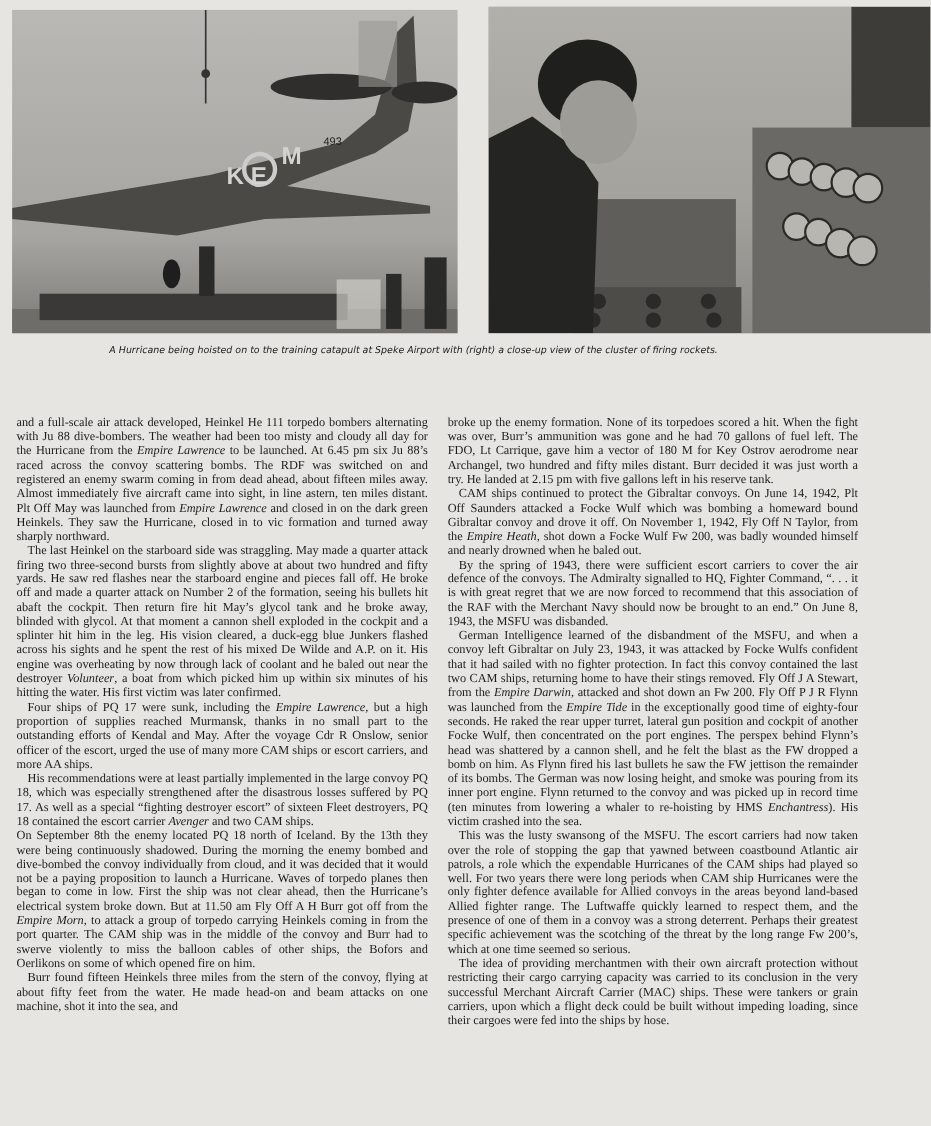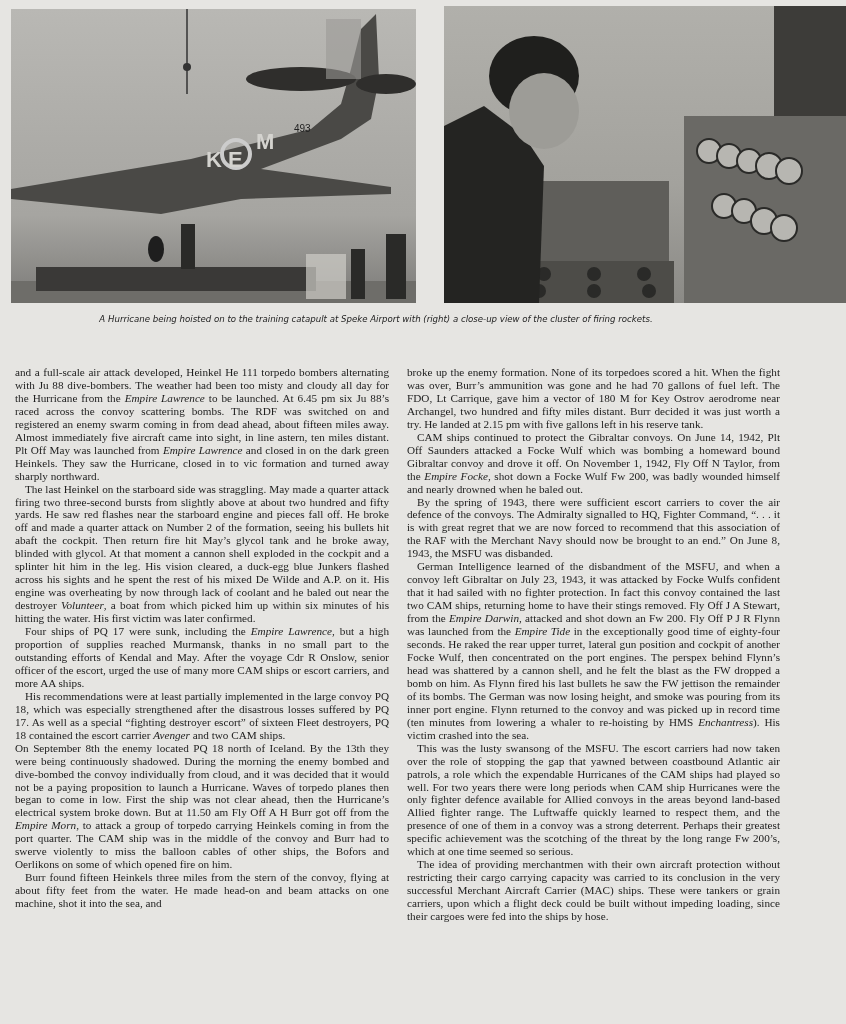--- a/index.html
+++ b/index.html
@@ -17,21 +17,21 @@
     }
     #photo-left { left: 11px; top: 9px; width: 405px; height: 294px; background: linear-gradient(#b9b8b4, #a6a5a1 70%, #7c7b78); }
     #photo-right { left: 444px; top: 6px; width: 402px; height: 297px; background: linear-gradient(#b1b0ab, #a3a29d 60%, #8b8a86); }
     .photo svg { position: absolute; left: 0; top: 0; width: 100%; height: 100%; }
     .caption {
       position: absolute; left: 0; top: 314px; width: 752px;
       text-align: center; font-family: "DejaVu Sans", sans-serif; font-style: italic;
       font-size: 8.6px; color: #222;
     }
     .col {
-      position: absolute; top: 366px;
+      position: absolute; top: 378px;
       font-size: 11.2px; line-height: 12.95px;
       text-align: justify;
     }
     #col-left { left: 15px; width: 374px; }
     #col-right { left: 407px; width: 373px; }
     .col p { margin: 0; text-indent: 10px; }
     .col p.noindent { text-indent: 0; }
     .col h3 {
       margin: 3px 0 2px; text-align: center;
       font-family: "DejaVu Sans", sans-serif; font-weight: bold;
@@ -101,18 +101,18 @@
   <p class="noindent"><span>and a full-scale air attack developed, Heinkel He 111 torpedo bombers alternating with Ju 88 dive-bombers. The weather had been too misty and cloudy all day for the Hurricane from the </span><em>Empire Lawrence</em><span> to be launched. At 6.45 pm six Ju 88’s raced across the convoy scattering bombs. The RDF was switched on and registered an enemy swarm coming in from dead ahead, about fifteen miles away. Almost immediately five aircraft came into sight, in line astern, ten miles distant. Plt Off May was launched from </span><em>Empire Lawrence</em><span> and closed in on the dark green Heinkels. They saw the Hurricane, closed in to vic formation and turned away sharply northward.</span></p>
   <p><span>The last Heinkel on the starboard side was straggling. May made a quarter attack firing two three-second bursts from slightly above at about two hundred and fifty yards. He saw red flashes near the starboard engine and pieces fall off. He broke off and made a quarter attack on Number 2 of the formation, seeing his bullets hit abaft the cockpit. Then return fire hit May’s glycol tank and he broke away, blinded with glycol. At that moment a cannon shell exploded in the cockpit and a splinter hit him in the leg. His vision cleared, a duck-egg blue Junkers flashed across his sights and he spent the rest of his mixed De Wilde and A.P. on it. His engine was overheating by now through lack of coolant and he baled out near the destroyer </span><em>Volunteer</em><span>, a boat from which picked him up within six minutes of his hitting the water. His first victim was later confirmed.</span></p>
   <p><span>Four ships of PQ 17 were sunk, including the </span><em>Empire Lawrence</em><span>, but a high proportion of supplies reached Murmansk, thanks in no small part to the outstanding efforts of Kendal and May. After the voyage Cdr R Onslow, senior officer of the escort, urged the use of many more CAM ships or escort carriers, and more AA ships.</span></p>
   <p><span>His recommendations were at least partially implemented in the large convoy PQ 18, which was especially strengthened after the disastrous losses suffered by PQ 17. As well as a special “fighting destroyer escort” of sixteen Fleet destroyers, PQ 18 contained the escort carrier </span><em>Avenger</em><span> and two CAM ships.</span></p>
   <p class="noindent"><span>On September 8th the enemy located PQ 18 north of Iceland. By the 13th they were being continuously shadowed. During the morning the enemy bombed and dive-bombed the convoy individually from cloud, and it was decided that it would not be a paying proposition to launch a Hurricane. Waves of torpedo planes then began to come in low. First the ship was not clear ahead, then the Hurricane’s electrical system broke down. But at 11.50 am Fly Off A H Burr got off from the </span><em>Empire Morn</em><span>, to attack a group of torpedo carrying Heinkels coming in from the port quarter. The CAM ship was in the middle of the convoy and Burr had to swerve violently to miss the balloon cables of other ships, the Bofors and Oerlikons on some of which opened fire on him.</span></p>
   <p><span>Burr found fifteen Heinkels three miles from the stern of the convoy, flying at about fifty feet from the water. He made head-on and beam attacks on one machine, shot it into the sea, and</span></p>
 </div>
 
 <div id="col-right" class="col">
   <p class="noindent"><span>broke up the enemy formation. None of its torpedoes scored a hit. When the fight was over, Burr’s ammunition was gone and he had 70 gallons of fuel left. The FDO, Lt Carrique, gave him a vector of 180 M for Key Ostrov aerodrome near Archangel, two hundred and fifty miles distant. Burr decided it was just worth a try. He landed at 2.15 pm with five gallons left in his reserve tank.</span></p>
-  <p><span>CAM ships continued to protect the Gibraltar convoys. On June 14, 1942, Plt Off Saunders attacked a Focke Wulf which was bombing a homeward bound Gibraltar convoy and drove it off. On November 1, 1942, Fly Off N Taylor, from the </span><em>Empire Focke</em><span>, shot down a Focke Wulf Fw 200, was badly wounded himself and nearly drowned when he baled out.</span></p>
+  <p><span>CAM ships continued to protect the Gibraltar convoys. On June 14, 1942, Plt Off Saunders attacked a Focke Wulf which was bombing a homeward bound Gibraltar convoy and drove it off. On November 1, 1942, Fly Off N Taylor, from the </span><em>Empire Heath</em><span>, shot down a Focke Wulf Fw 200, was badly wounded himself and nearly drowned when he baled out.</span></p>
   <p><span>By the spring of 1943, there were sufficient escort carriers to cover the air defence of the convoys. The Admiralty signalled to HQ, Fighter Command, “. . . it is with great regret that we are now forced to recommend that this association of the RAF with the Merchant Navy should now be brought to an end.” On June 8, 1943, the MSFU was disbanded.</span></p>
   <p><span>German Intelligence learned of the disbandment of the MSFU, and when a convoy left Gibraltar on July 23, 1943, it was attacked by Focke Wulfs confident that it had sailed with no fighter protection. In fact this convoy contained the last two CAM ships, returning home to have their stings removed. Fly Off J A Stewart, from the </span><em>Empire Darwin</em><span>, attacked and shot down an Fw 200. Fly Off P J R Flynn was launched from the </span><em>Empire Tide</em><span> in the exceptionally good time of eighty-four seconds. He raked the rear upper turret, lateral gun position and cockpit of another Focke Wulf, then concentrated on the port engines. The perspex behind Flynn’s head was shattered by a cannon shell, and he felt the blast as the FW dropped a bomb on him. As Flynn fired his last bullets he saw the FW jettison the remainder of its bombs. The German was now losing height, and smoke was pouring from its inner port engine. Flynn returned to the convoy and was picked up in record time (ten minutes from lowering a whaler to re-hoisting by HMS </span><em>Enchantress</em><span>). His victim crashed into the sea.</span></p>
   <p><span>This was the lusty swansong of the MSFU. The escort carriers had now taken over the role of stopping the gap that yawned between coastbound Atlantic air patrols, a role which the expendable Hurricanes of the CAM ships had played so well. For two years there were long periods when CAM ship Hurricanes were the only fighter defence available for Allied convoys in the areas beyond land-based Allied fighter range. The Luftwaffe quickly learned to respect them, and the presence of one of them in a convoy was a strong deterrent. Perhaps their greatest specific achievement was the scotching of the threat by the long range Fw 200’s, which at one time seemed so serious.</span></p>
   <p><span>The idea of providing merchantmen with their own aircraft protection without restricting their cargo carrying capacity was carried to its conclusion in the very successful Merchant Aircraft Carrier (MAC) ships. These were tankers or grain carriers, upon which a flight deck could be built without impeding loading, since their cargoes were fed into the ships by hose.</span></p>
 </div>
 
 </body></html>

